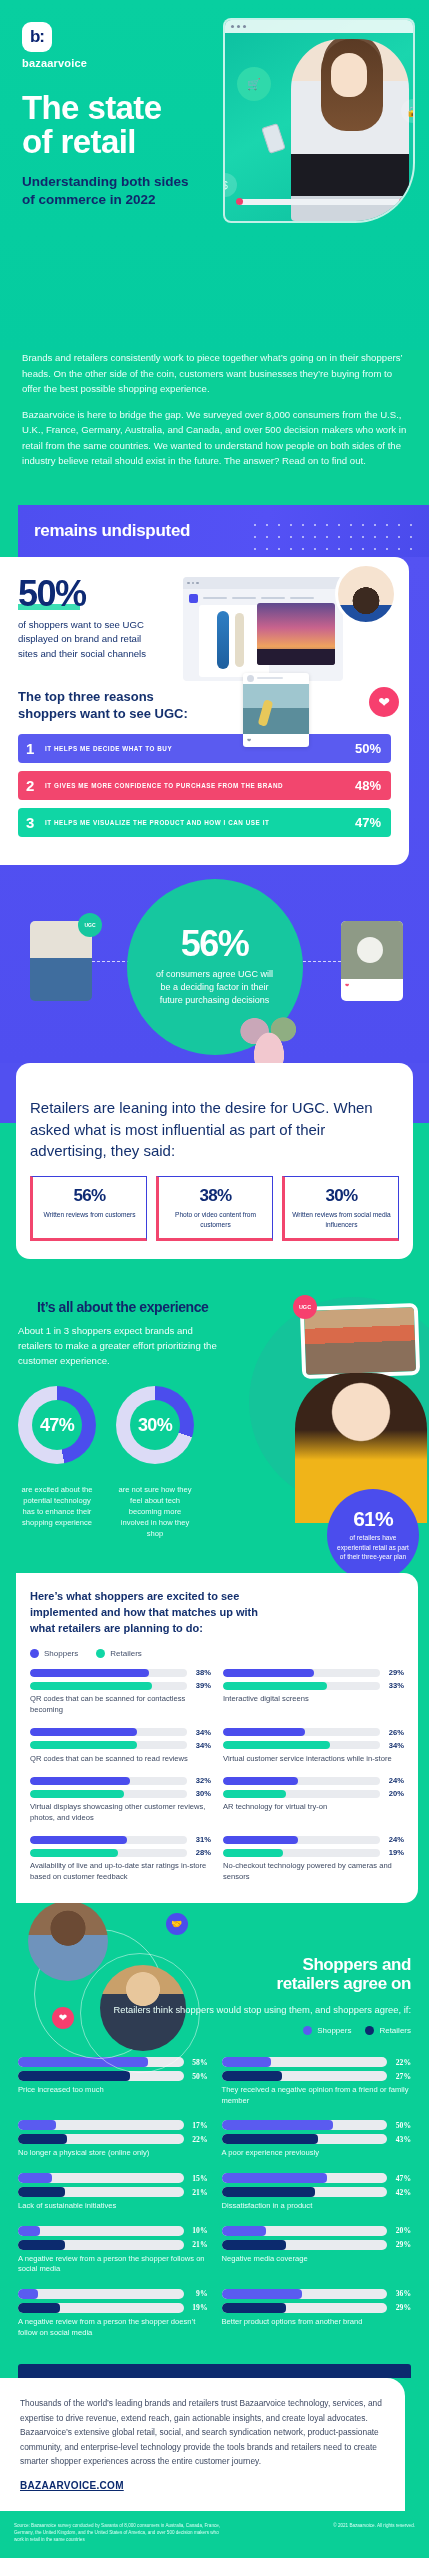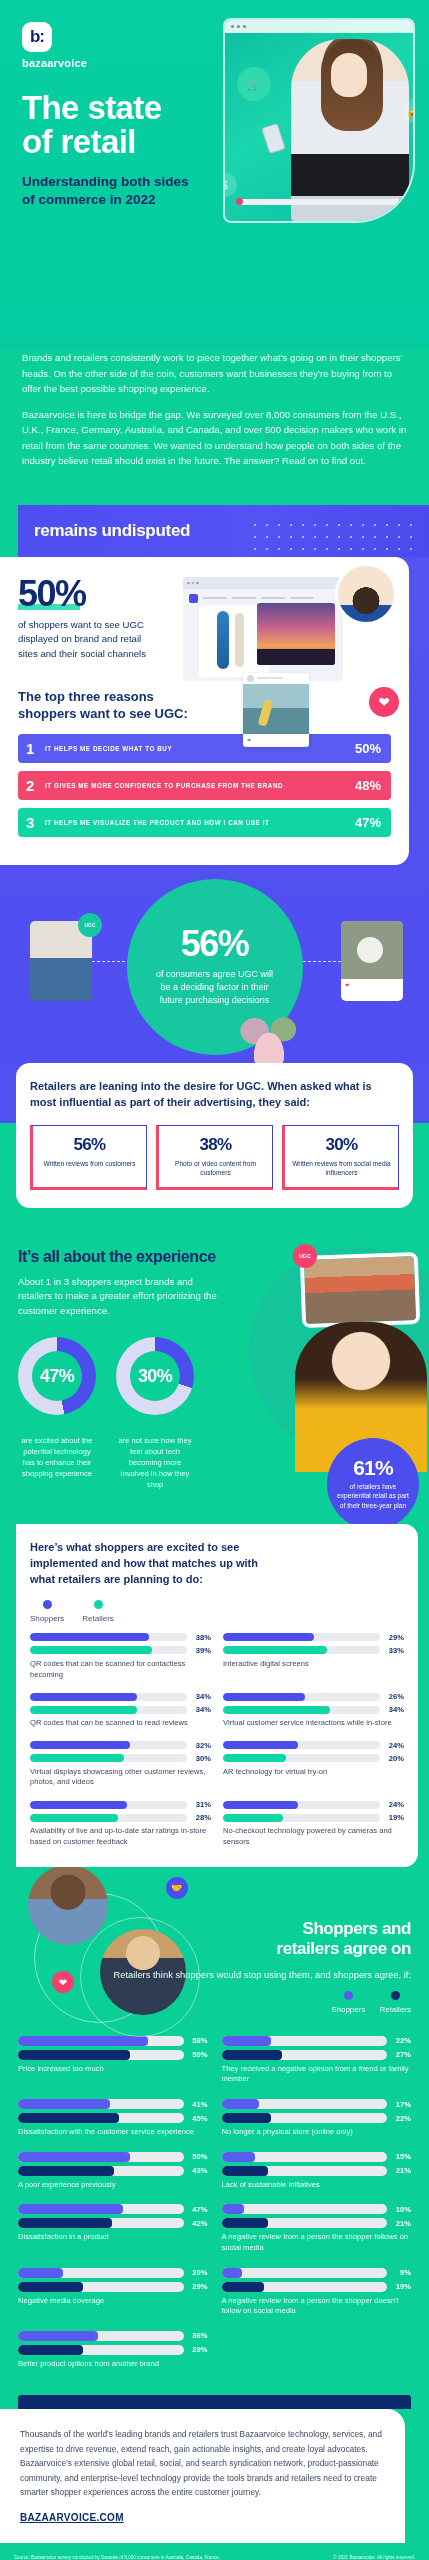--- a/index.html
+++ b/index.html
@@ -198,37 +198,37 @@
     position:absolute; left:50%; margin-left:14px; bottom:-18px; width:80px;height:86px;
     background: radial-gradient(ellipse at 50% 70%, #f2c8cf 0 26%, transparent 27%),
                 radial-gradient(ellipse at 32% 42%, #c9a7b8 0 18%, transparent 19%),
                 radial-gradient(ellipse at 68% 40%, #8fae82 0 16%, transparent 17%);
   }
 
   
   .retail-card{
     background:#fff;border-radius:14px;margin:0 16px;padding:16px 14px 18px 14px;position:relative;
   }
-  .retail-h{color:#14306e;font-weight:700;font-size:11px;line-height:1.45;}
+  .retail-h{color:#14306e;font-weight:400;font-size:15px;line-height:1.45;margin-top:18px;}
   .stat-row{display:flex;gap:9px;margin-top:14px;}
   .stat-box{
     flex:1;background:#fff;border:1.2px solid #3b3fdd;border-left:3.5px solid #f2466e;
     border-bottom:3px solid #f2466e;
     padding:9px 4px 9px 4px;text-align:center;
   }
   .stat-num{font-size:17px;font-weight:700;color:#0e2a74;letter-spacing:-.6px;}
   .stat-lbl{font-size:6.6px;color:#14306e;line-height:1.42;margin-top:4px;}
 
   
   .exp{background:#0ACF97;padding:22px 18px 0 18px;position:relative;overflow:hidden;}
   .exp-blob{
     position:absolute;right:-30px;top:20px;width:210px;height:210px;border-radius:50%;
     background:#14c49a;
   }
-  .exp h2{color:#10276b;font-weight:700;font-size:16px;letter-spacing:-.4px;position:relative;}
+  .exp h2{color:#10276b;font-weight:700;font-size:14px;letter-spacing:-.4px;position:relative;margin-left:19px;}
   .exp-sub{color:#f0fffb;font-size:9.6px;line-height:1.55;margin-top:9px;max-width:205px;position:relative;}
   .donuts{display:flex;gap:20px;margin-top:18px;position:relative;}
   .donut-wrap{width:78px;text-align:center;}
   .donut{
     width:78px;height:78px;border-radius:50%;
     display:flex;align-items:center;justify-content:center;position:relative;
   }
   .donut:after{
     content:"";position:absolute;width:50px;height:50px;border-radius:50%;background:#0ACF97;
   }
@@ -258,21 +258,21 @@
   .c61 .n{font-size:21px;font-weight:700;letter-spacing:-.8px;line-height:1;}
   .c61 .t{font-size:6.6px;line-height:1.42;margin-top:4px;max-width:72px;}
 
   
   .cmp-card{
     background:#fff;border-radius:0 14px 14px 0;margin:0 11px 0 16px;
     padding:16px 14px 18px 14px;position:relative;z-index:3;
   }
   .cmp-h{color:#14306e;font-weight:700;font-size:11px;line-height:1.45;max-width:245px;}
   .legend{display:flex;gap:18px;margin:12px 0 10px 0;}
-  .legend-item{display:flex;align-items:center;gap:5px;font-size:8px;color:#44506b;flex-direction:column;}
+  .legend-item{display:flex;align-items:center;gap:5px;font-size:8px;color:#44506b;}
   .ldot{width:9px;height:9px;border-radius:50%;}
   .grid2{display:grid;grid-template-columns:1fr 1fr;gap:10px 12px;}
   .bar-block{margin-bottom:2px;}
   .bar-line{display:flex;align-items:center;gap:6px;margin-bottom:4px;}
   .track{flex:1;height:8px;border-radius:4px;background:#e9ebef;overflow:hidden;}
   .fill{height:100%;border-radius:4px;}
   .bar-val{font-size:7.6px;font-weight:700;color:#14306e;min-width:18px;text-align:right;}
   .bar-lbl{font-size:7.6px;color:#3e4a63;line-height:1.4;margin-top:3px;}
 
   
@@ -287,21 +287,21 @@
     background:radial-gradient(circle at 50% 28%,#e8c79c 0 22%,transparent 23%),linear-gradient(180deg,#c9a06a 0 34%,#2f3c52 34% 100%);}
   .hp-heart{position:absolute;left:34px;top:84px;width:22px;height:22px;border-radius:50%;background:#f73f6e;color:#fff;font-size:10px;display:flex;align-items:center;justify-content:center;}
   .hs-badge{position:absolute;left:148px;top:-10px;width:22px;height:22px;border-radius:50%;background:#4b4ded;color:#fff;font-size:9px;display:flex;align-items:center;justify-content:center;}
   .agree-head{text-align:right;margin-top:-118px;position:relative;}
   .agree-head h2{color:#fff;font-weight:700;font-size:17px;line-height:1.16;letter-spacing:-.4px;}
   .agree-head p{color:#eafff9;font-size:9.4px;line-height:1.5;margin-top:9px;}
   .legend-right{display:flex;gap:14px;justify-content:flex-end;margin-top:9px;}
   .legend-right .legend-item{color:#eafff9;}
   .agree-grid{display:grid;grid-template-columns:1fr 1fr;gap:12px 14px;margin-top:22px;}
   .agree-grid .track{background:#e9ebef;height:10px;border-radius:5px;}
-  .agree-grid .bar-val{color:#ffffff;}
+  .agree-grid .bar-val{color:#ffffff;font-family:Liberation Serif, serif;}
   .agree-grid .bar-lbl{color:#eafff9;}
 
   
   .footer-wrap{background:#0ACF97;padding:0 0 0 0;position:relative;}
   .foot-blue{background:#0c2a6e;margin:0 18px;height:14px;border-radius:3px 3px 0 0;}
   .foot-card{
     background:#fff;border-radius:0 18px 0 0;margin:0 24px 0 0;
     padding:18px 20px 20px 20px;
   }
   .foot-card p{color:#3e4a63;font-size:8.4px;line-height:1.72;}
@@ -696,35 +696,20 @@
             <div class="track">
               <div class="fill" style="width:36.45%;background:#0C2A6E"></div>
             </div>
             <div class="bar-val">27%</div>
           </div>
           <div class="bar-lbl">They received a negative opinion from a friend or family member</div>
         </div>
         <div class="bar-block">
           <div class="bar-line">
             <div class="track">
-              <div class="fill" style="width:55.35%;background:#5A5BF0"></div>
-            </div>
-            <div class="bar-val">41%</div>
-          </div>
-          <div class="bar-line">
-            <div class="track">
-              <div class="fill" style="width:60.75000000000001%;background:#0C2A6E"></div>
-            </div>
-            <div class="bar-val">45%</div>
-          </div>
-          <div class="bar-lbl">Dissatisfaction with the customer service experience</div>
-        </div>
-        <div class="bar-block">
-          <div class="bar-line">
-            <div class="track">
               <div class="fill" style="width:22.950000000000003%;background:#5A5BF0"></div>
             </div>
             <div class="bar-val">17%</div>
           </div>
           <div class="bar-line">
             <div class="track">
               <div class="fill" style="width:29.700000000000003%;background:#0C2A6E"></div>
             </div>
             <div class="bar-val">22%</div>
           </div>

